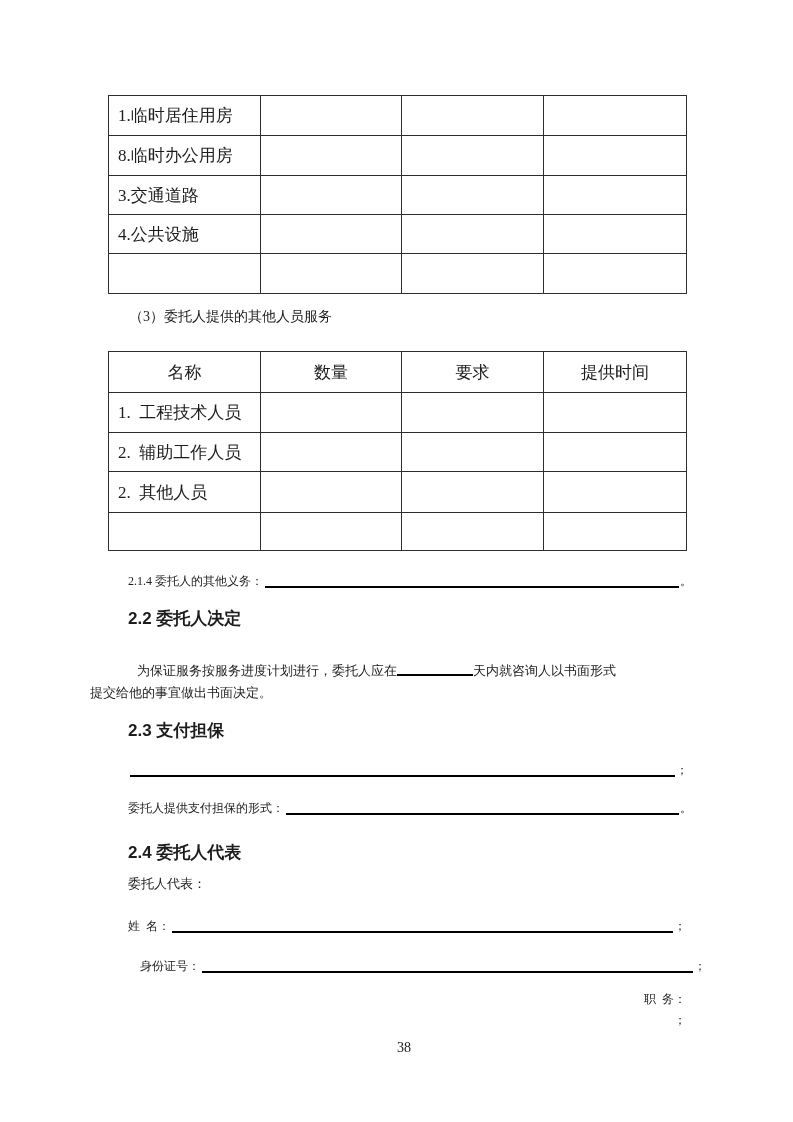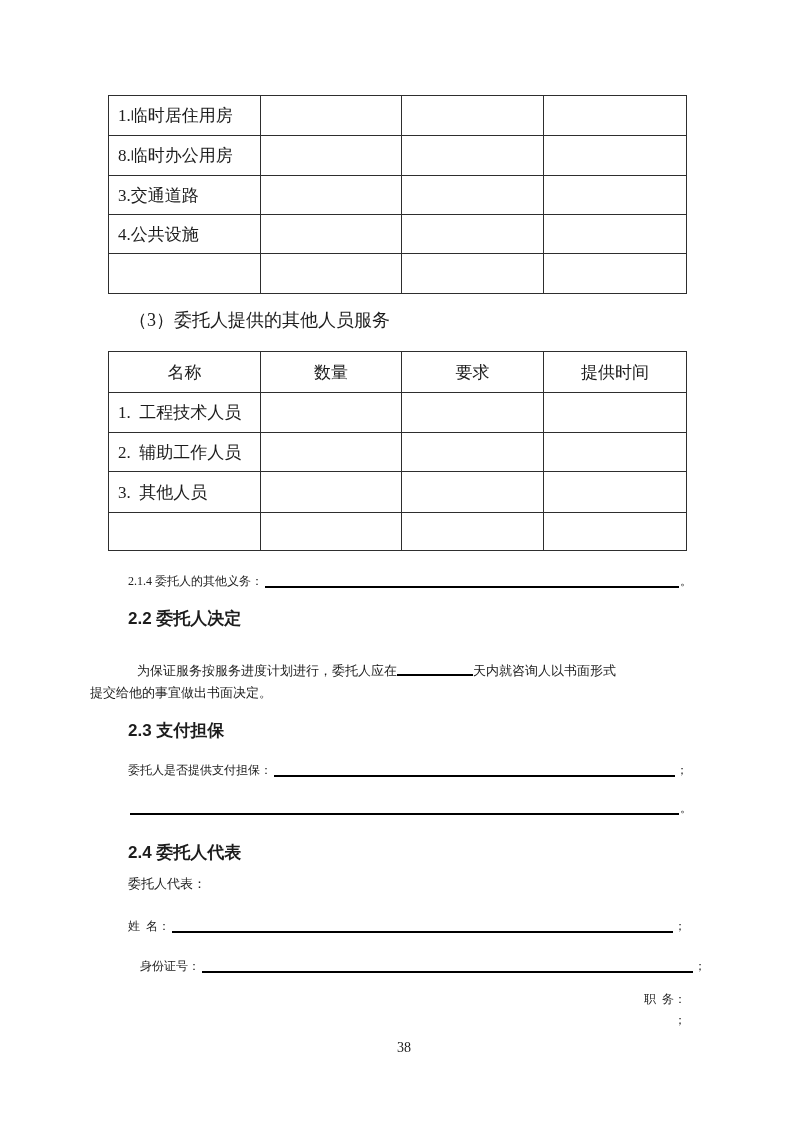--- a/index.html
+++ b/index.html
@@ -28,21 +28,21 @@
     padding:0 0 0 9px;
     text-align:left;
     vertical-align:middle;
     white-space:pre;
     overflow:hidden;
   }
   table.doc{border:1.5px solid #2e2e2e;}
   table.doc th{text-align:center;padding:0;}
   .caption{
     position:absolute;
-    font-size:18px;
+    font-size:14px;
     white-space:pre;
   }
   .line{
     position:absolute;
     display:flex;
     align-items:flex-end;
     height:24px;
     font-size:12px;
   }
   .line .label{white-space:pre;}
@@ -148,21 +148,21 @@
         <td></td>
         <td></td>
       </tr>
       <tr style="height:39px">
         <td>2.  辅助工作人员</td>
         <td></td>
         <td></td>
         <td></td>
       </tr>
       <tr style="height:41px">
-        <td>3.  其他人员</td>
+        <td>2.  其他人员</td>
         <td></td>
         <td></td>
         <td></td>
       </tr>
       <tr style="height:38px">
         <td></td>
         <td></td>
         <td></td>
         <td></td>
       </tr>
@@ -179,26 +179,26 @@
 
   <div class="para-line" style="left:124px;top:646px;">
     <span>为保证服务按服务进度计划进行，委托人应在</span><span class="inline-blank"></span><span>天内就咨询人以书面形式</span>
   </div>
 
   <div class="para-line" style="left:90px;top:684px;">提交给他的事宜做出书面决定。</div>
 
   <div class="heading" style="left:128px;top:719px;">2.3 支付担保</div>
 
   <div class="line" style="left:128px;width:560px;top:755px;">
-    <span class="label">委托人是否提供支付担保：</span>
     <span class="blank"></span>
     <span class="suffix">；</span>
   </div>
 
   <div class="line" style="left:128px;width:564px;top:793px;">
+    <span class="label">委托人提供支付担保的形式：</span>
     <span class="blank"></span>
     <span class="suffix">。</span>
   </div>
 
   <div class="heading" style="left:128px;top:841px;">2.4 委托人代表</div>
 
   <div class="para-line" style="left:128px;top:875px;">委托人代表：</div>
 
   <div class="line" style="left:128px;width:558px;top:911px;">
     <span class="label">姓  名：</span>

